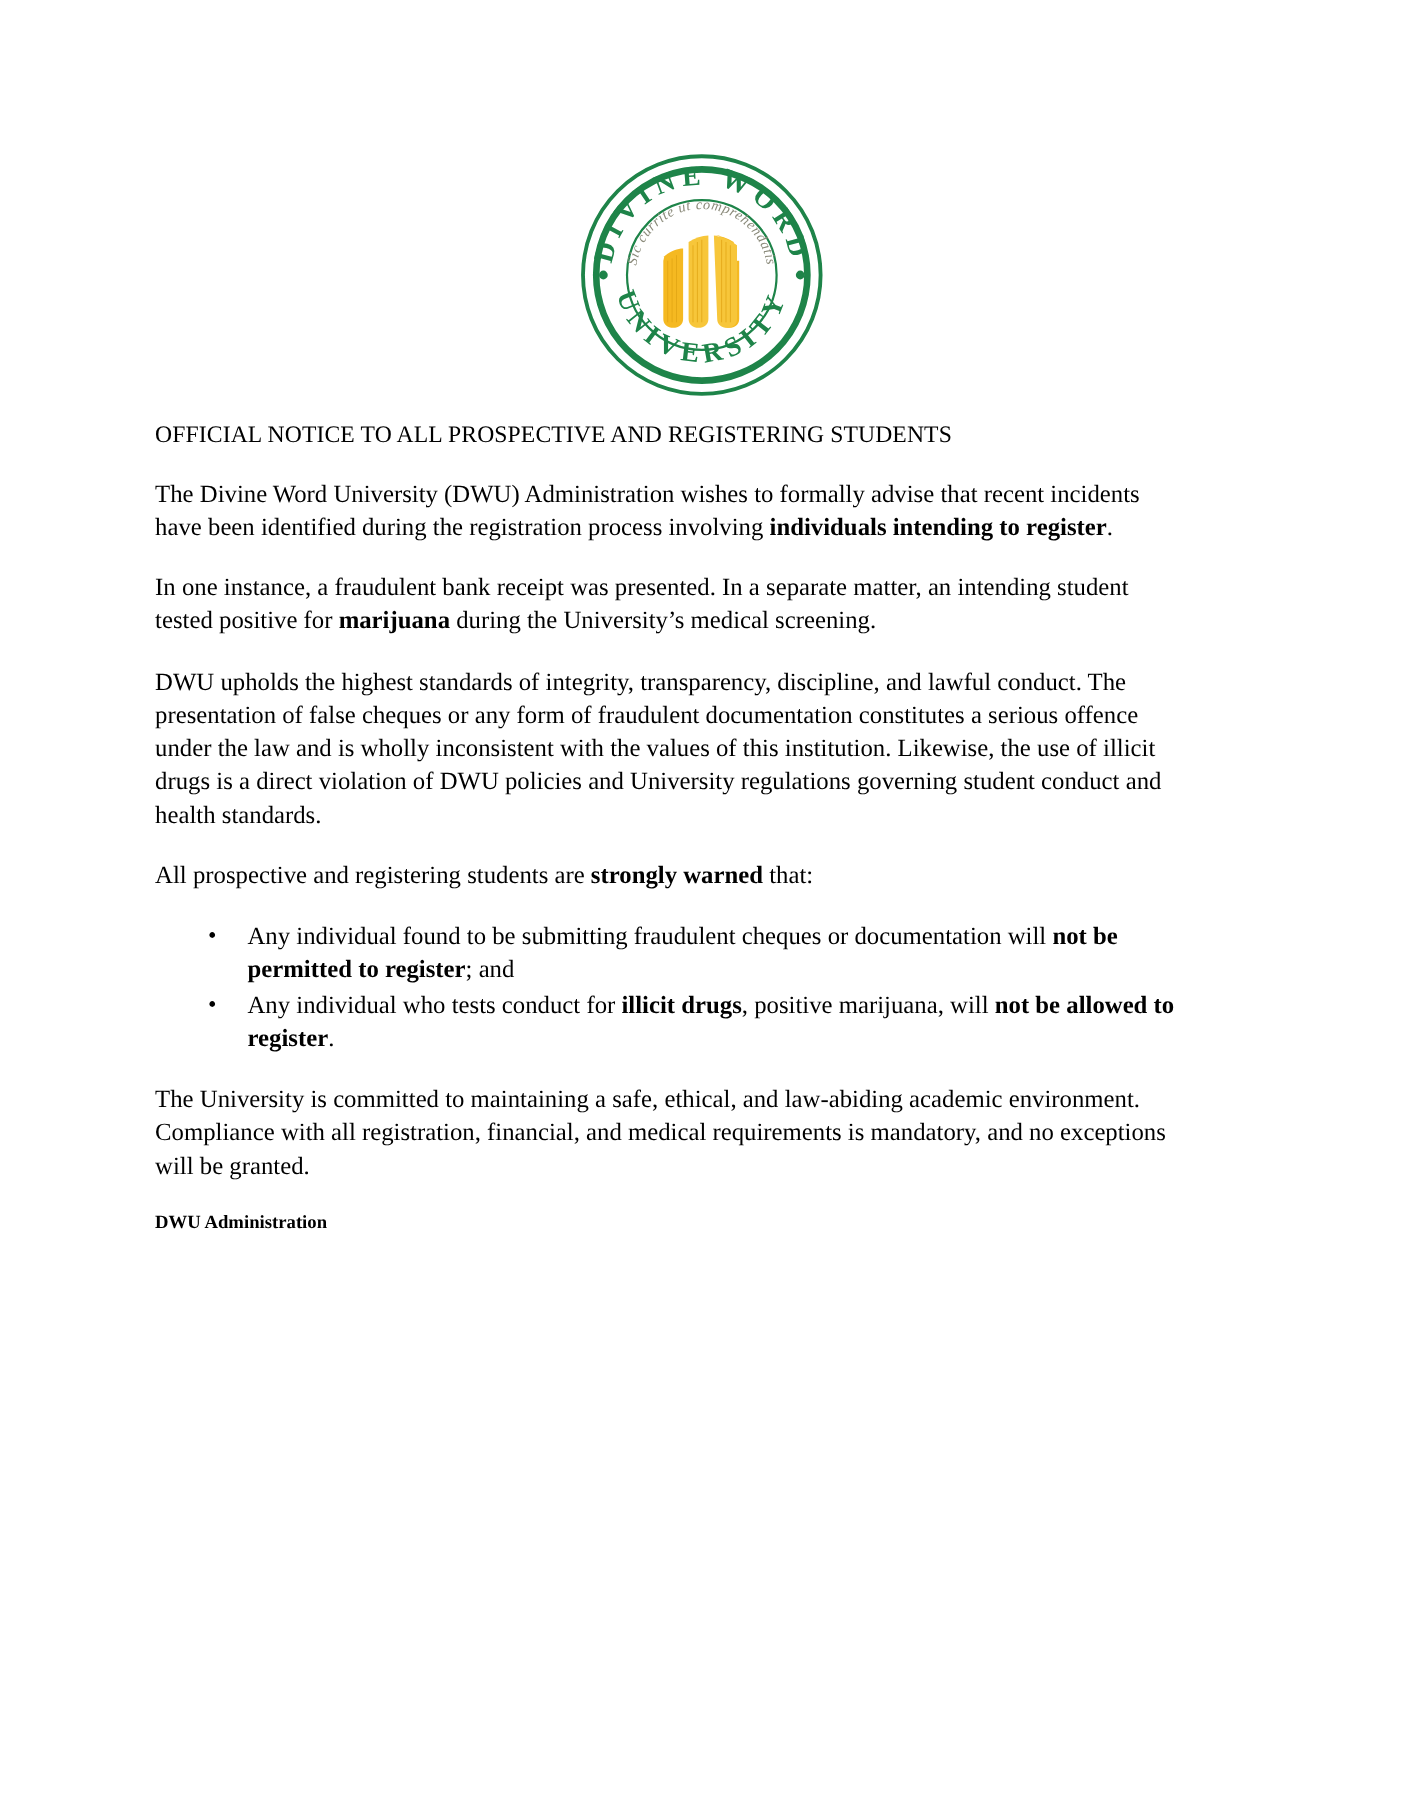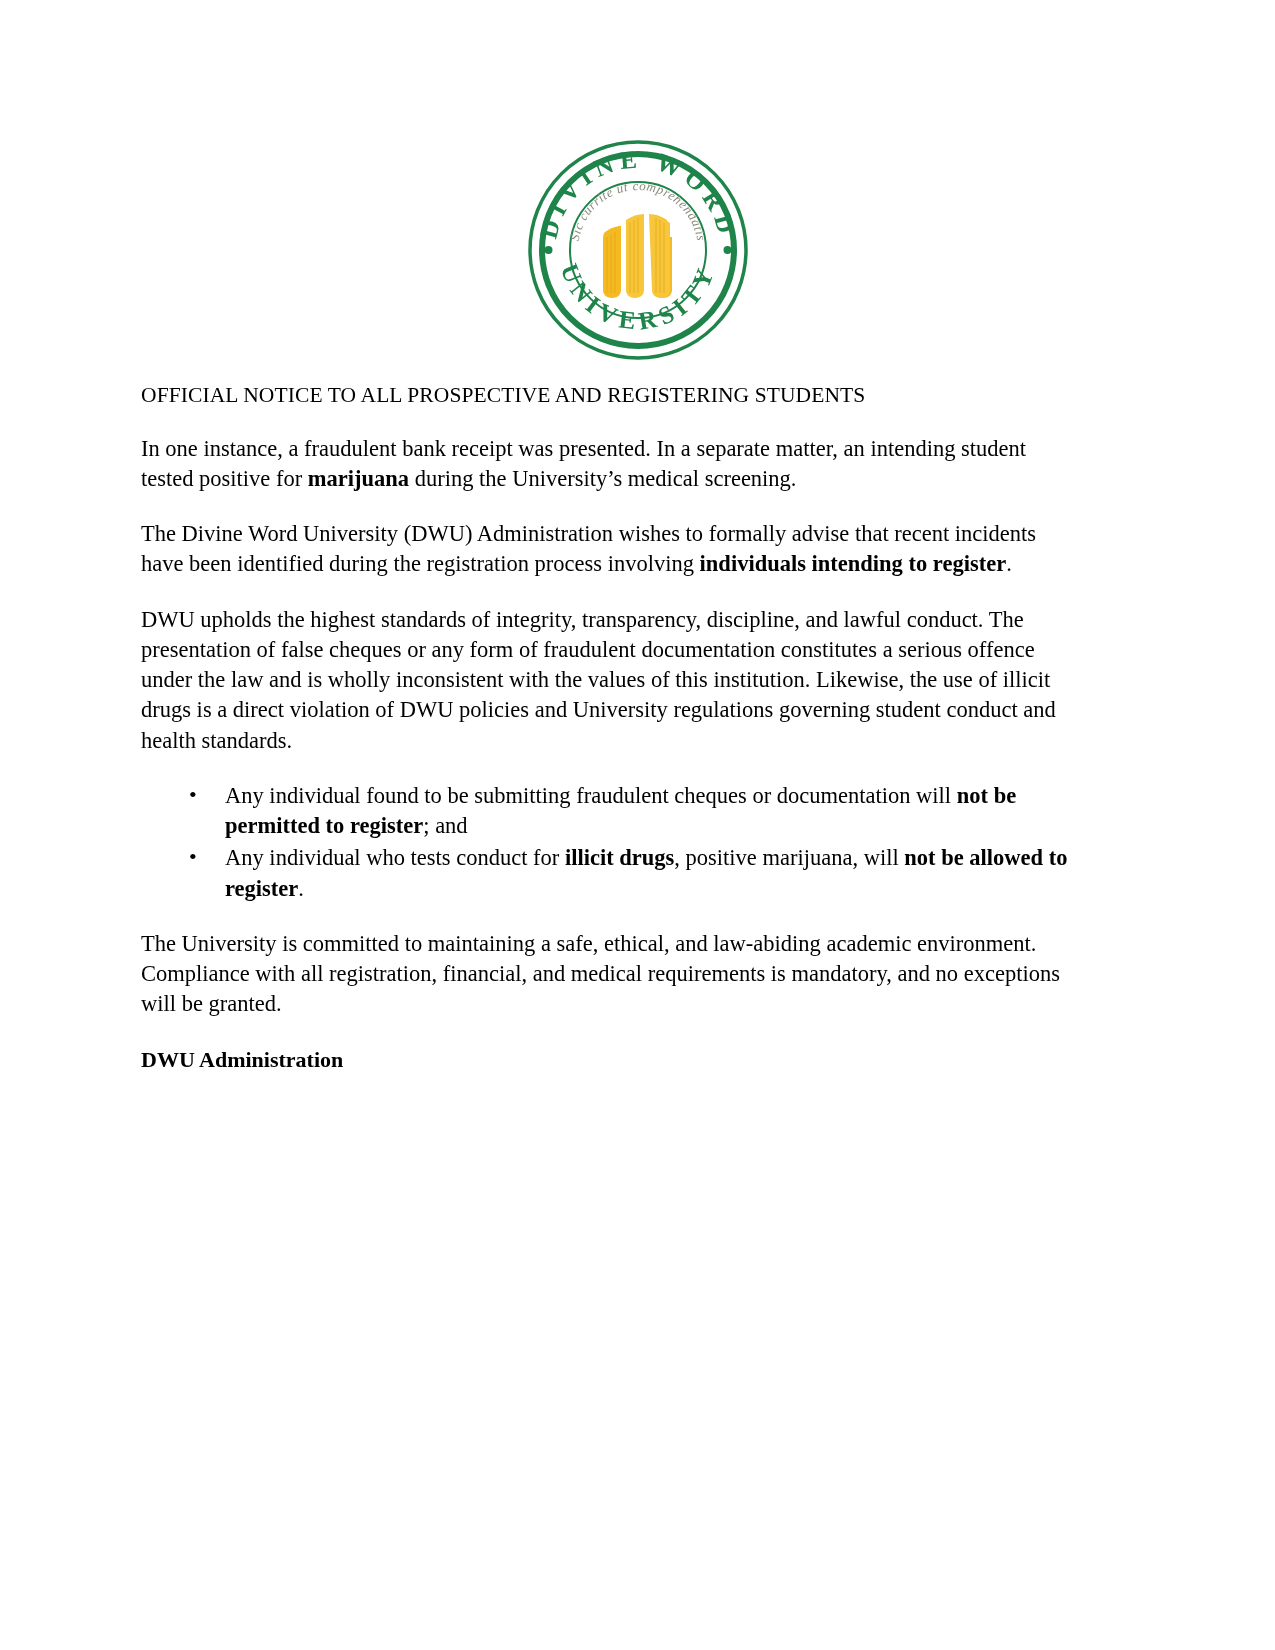--- a/index.html
+++ b/index.html
@@ -78,21 +78,21 @@
   }
   ul.warn-list li.bullet-item .bullet-dot {
     position: absolute;
     left: 0;
     top: -1px;
     font-size: 22px;
     line-height: 1.345;
   }
 
   .sig {
-    font-size: 22px;
+    font-size: 17px;
     line-height: 1.345;
     margin: 0;
   }
 </style>
 </head>
 <body>
 
 <div class="page">
 
   <div class="logo-block">
@@ -139,23 +139,24 @@
         </g>
       </g>
     </svg>
   </div>
 
   <div class="content">
 
     <h1 class="notice-title">OFFICIAL NOTICE TO ALL PROSPECTIVE AND REGISTERING STUDENTS</h1>
 
     <div id="intro-paragraphs">
+        <p class="body-para"><span>The Divine Word University (DWU) Administration wishes to formally advise that recent incidents have been identified during the registration process involving </span><b>individuals intending to register</b><span>.</span></p>
         <p class="body-para"><span>In one instance, a fraudulent bank receipt was presented. In a separate matter, an intending student tested positive for </span><b>marijuana</b><span> during the University’s medical screening.</span></p>
-        <p class="body-para"><span>The Divine Word University (DWU) Administration wishes to formally advise that recent incidents have been identified during the registration process involving </span><b>individuals intending to register</b><span>.</span></p>
         <p class="body-para"><span>DWU upholds the highest standards of integrity, transparency, discipline, and lawful conduct. The presentation of false cheques or any form of fraudulent documentation constitutes a serious offence under the law and is wholly inconsistent with the values of this institution. Likewise, the use of illicit drugs is a direct violation of DWU policies and University regulations governing student conduct and health standards.</span></p>
+        <p class="body-para"><span>All prospective and registering students are </span><b>strongly warned</b><span> that:</span></p>
       </div>
 
     <ul class="warn-list" id="warning-list">
         <li class="bullet-item"><span class="bullet-dot">•</span><span>Any individual found to be submitting fraudulent cheques or documentation will </span><b>not be permitted to register</b><span>; and</span></li>
         <li class="bullet-item"><span class="bullet-dot">•</span><span>Any individual who tests conduct for </span><b>illicit drugs</b><span>, positive marijuana, will </span><b>not be allowed to register</b><span>.</span></li>
       </ul>
 
     <div id="closing-paragraphs">
         <p class="body-para"><span>The University is committed to maintaining a safe, ethical, and law-abiding academic environment. Compliance with all registration, financial, and medical requirements is mandatory, and no exceptions will be granted.</span></p>
       </div>

